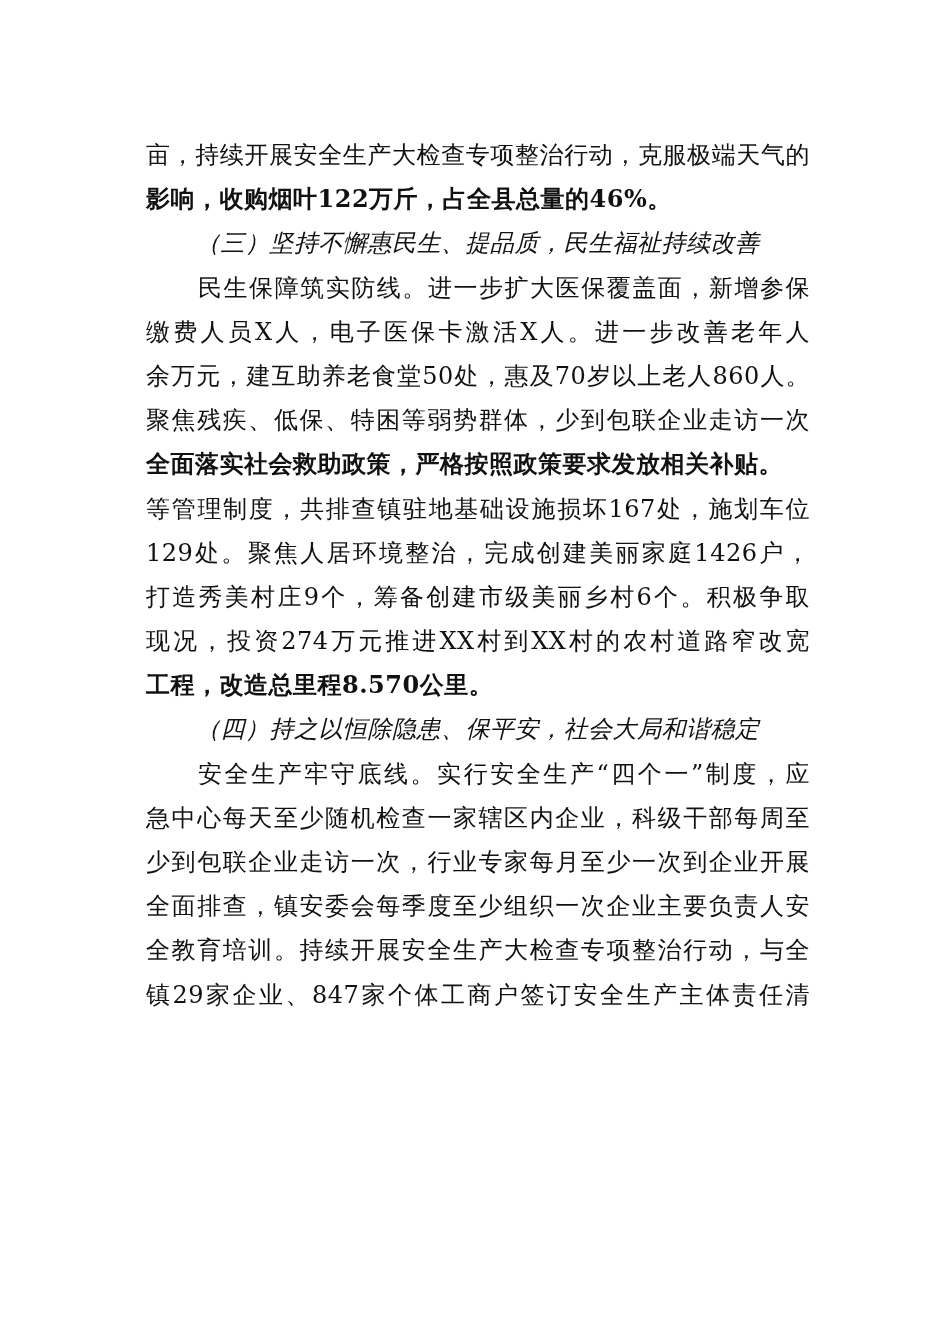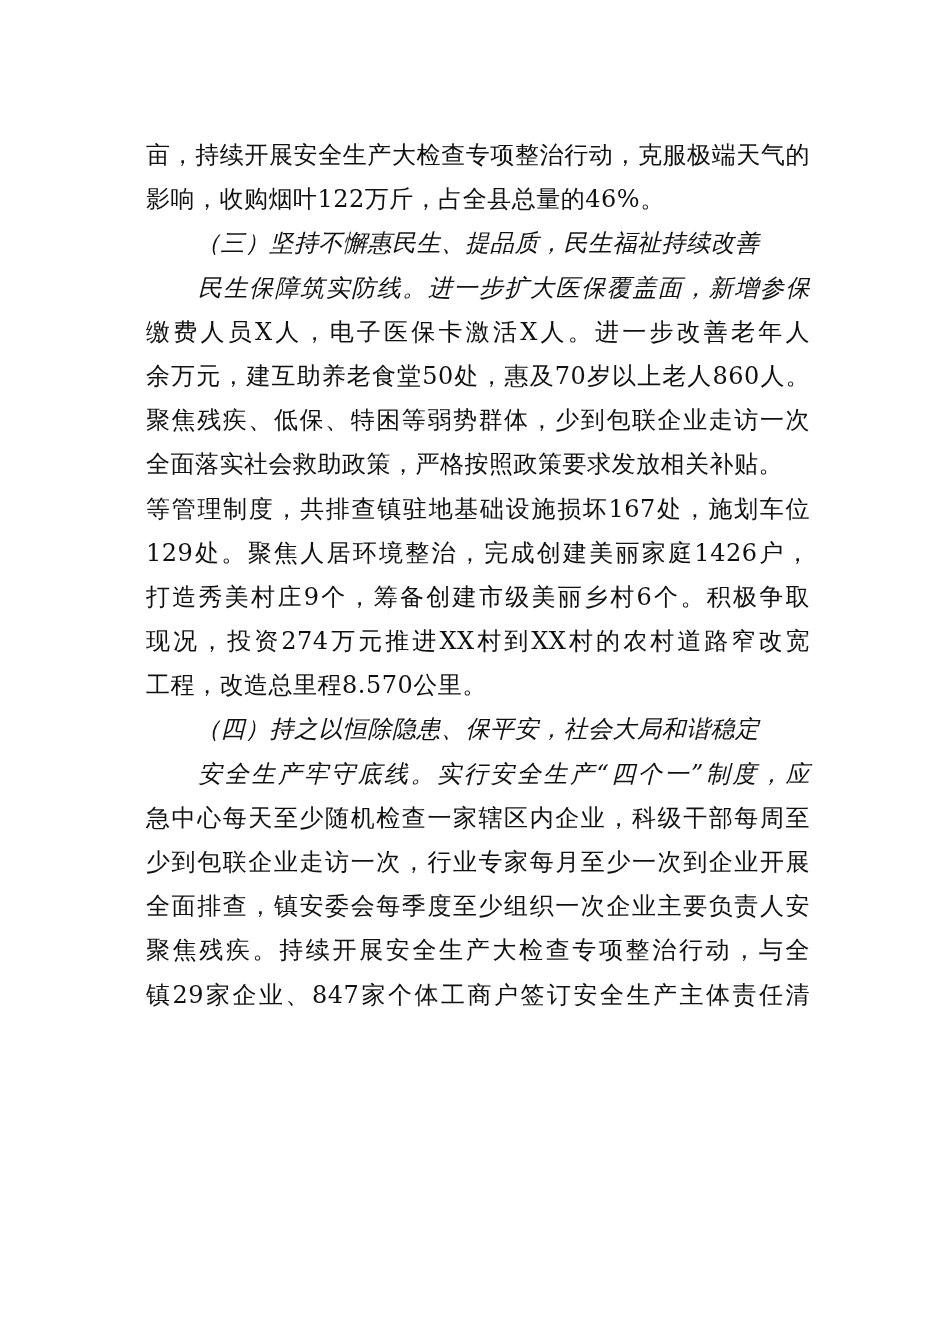--- a/index.html
+++ b/index.html
@@ -26,29 +26,29 @@
   .line {
     display: block;
     white-space: nowrap;
     text-align: justify;
     text-align-last: justify;
     height: 44.2px;
     letter-spacing: 0.5px;
   }
   .line.last {
     text-align-last: left;
+    font-weight: bold;
   }
   .heading {
     padding-left: 50px;
     text-align-last: left;
     font-style: italic;
   }
   .indent {
     padding-left: 52px;
-    font-style: italic;
   }
 </style>
 </head>
 <body>
 
 <div class="page">
   <span class="line">亩，持续开展安全生产大检查专项整治行动，克服极端天气的</span>
   <span class="line last">影响，收购烟叶122万斤，占全县总量的46%。</span>
   <span class="line heading">（三）坚持不懈惠民生、提品质，民生福祉持续改善</span>
   <span class="line indent">民生保障筑实防线。进一步扩大医保覆盖面，新增参保</span>
@@ -59,15 +59,15 @@
   <span class="line">等管理制度，共排查镇驻地基础设施损坏167处，施划车位</span>
   <span class="line">129处。聚焦人居环境整治，完成创建美丽家庭1426户，</span>
   <span class="line">打造秀美村庄9个，筹备创建市级美丽乡村6个。积极争取</span>
   <span class="line">现况，投资274万元推进XX村到XX村的农村道路窄改宽</span>
   <span class="line last">工程，改造总里程8.570公里。</span>
   <span class="line heading">（四）持之以恒除隐患、保平安，社会大局和谐稳定</span>
   <span class="line indent">安全生产牢守底线。实行安全生产“四个一”制度，应</span>
   <span class="line">急中心每天至少随机检查一家辖区内企业，科级干部每周至</span>
   <span class="line">少到包联企业走访一次，行业专家每月至少一次到企业开展</span>
   <span class="line">全面排查，镇安委会每季度至少组织一次企业主要负责人安</span>
-  <span class="line">聚焦残疾。持续开展安全生产大检查专项整治行动，与全</span>
+  <span class="line">全教育培训。持续开展安全生产大检查专项整治行动，与全</span>
   <span class="line">镇29家企业、847家个体工商户签订安全生产主体责任清</span>
 </div>
 
 </body></html>

